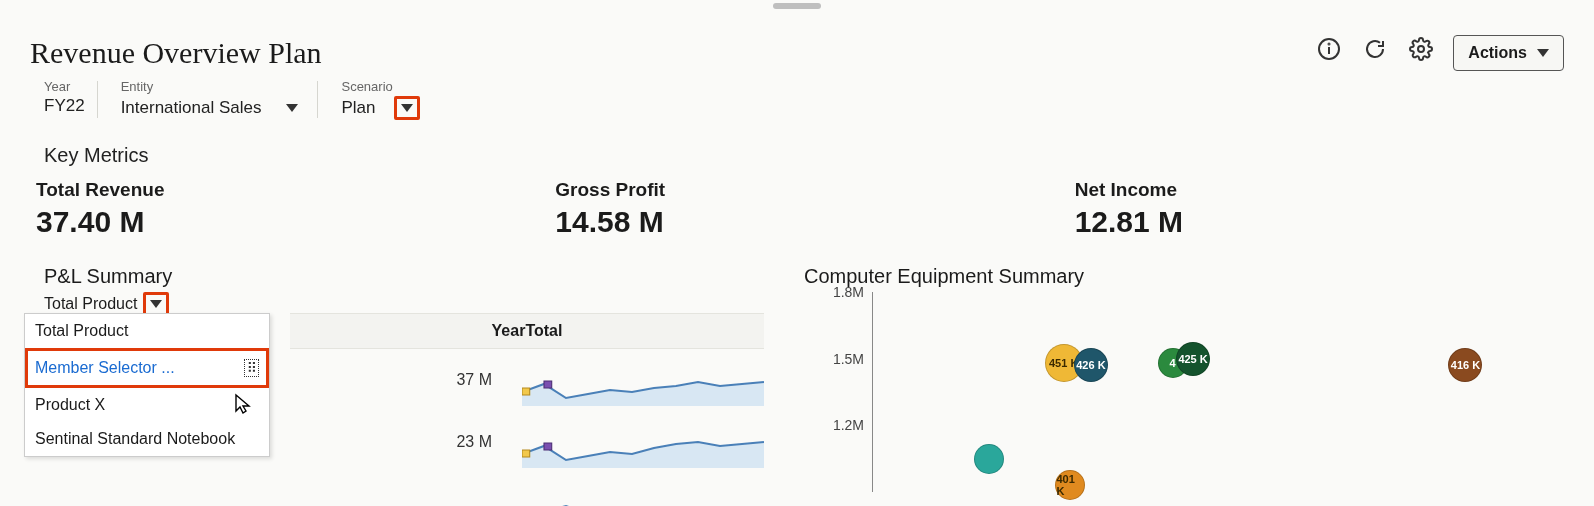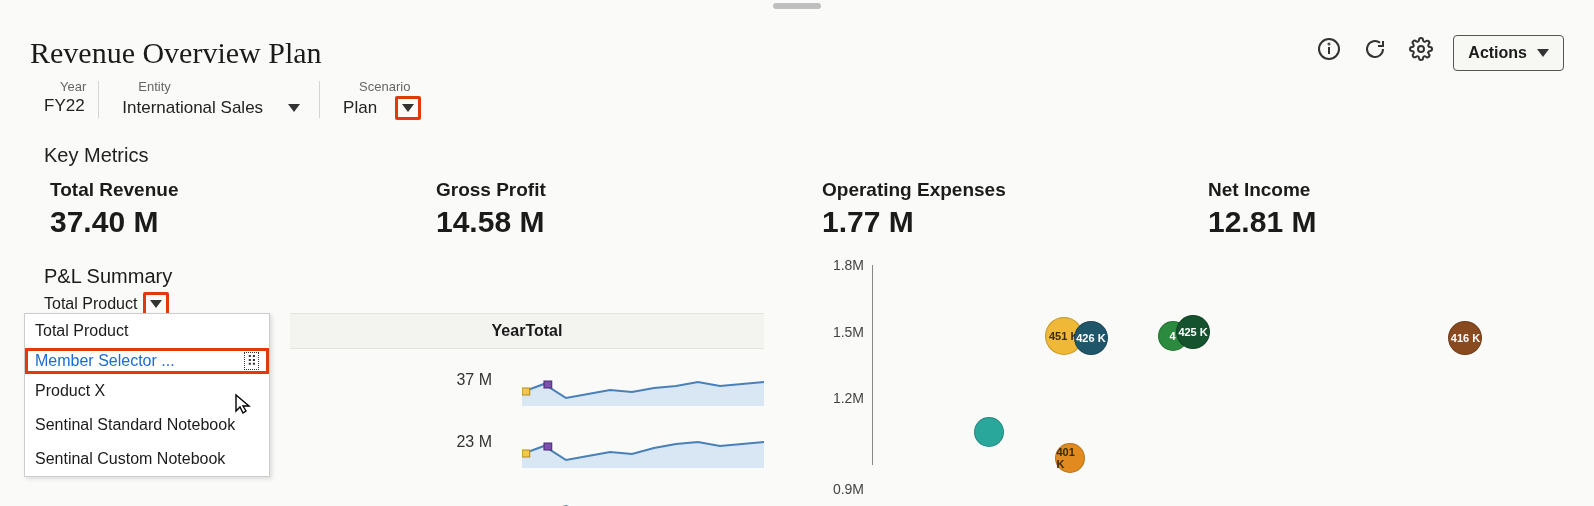--- a/index.html
+++ b/index.html
@@ -81,21 +81,20 @@
     top: 2px;
     bottom: 2px;
     width: 1px;
     background: #d6d6d0;
   }
   .filter-block + .filter-block { padding-left: 12px; }
   .filter-label {
     font-size: 13px;
     color: #666;
     margin-bottom: 2px;
-    margin-left: 16px;
   }
   .filter-value {
     font-size: 17px;
     color: #222;
     display: flex;
     align-items: center;
     gap: 18px;
   }
   .caret-box {
     display: inline-flex;
@@ -109,21 +108,21 @@
     padding: 2px 3px;
   }
   .section-title {
     font-size: 20px;
     font-weight: 400;
     color: #222;
     margin: 24px 0 12px 44px;
   }
   .metrics-row {
     display: flex;
-    padding-left: 50px;
+    padding-left: 36px;
     gap: 0;
   }
   .metric {
     flex: 1;
   }
   .metric-label {
     font-size: 19px;
     font-weight: 700;
     margin-bottom: 4px;
   }
@@ -165,21 +164,21 @@
     font-size: 16px;
     padding: 8px 10px;
     cursor: pointer;
     display: flex;
     align-items: center;
     justify-content: space-between;
   }
   .dropdown-item.hovered {
     color: #1a6bd1;
     border: 3px solid #e03a0a;
-    padding: 1px 7px;
+    padding: 8px 7px;
     gap: 29px;
   }
   .selector-icon {
     font-size: 14px;
     letter-spacing: -1px;
     color: #333;
     border: 1px dotted #333;
     padding: 0 2px;
     font-family: monospace;
   }
@@ -331,24 +330,20 @@
 <div class="metrics-row">
   <div class="metric">
     <div class="metric-label">Total Revenue</div>
     <div class="metric-value">37.40 M</div>
   </div>
   <div class="metric">
     <div class="metric-label">Gross Profit</div>
     <div class="metric-value">14.58 M</div>
   </div>
   <div class="metric">
-    <div class="metric-label">Operating Expenses</div>
-    <div class="metric-value">1.77 M</div>
-  </div>
-  <div class="metric">
     <div class="metric-label">Net Income</div>
     <div class="metric-value">12.81 M</div>
   </div>
 </div>
 
 <div class="two-col">
   <div class="left-col">
     <div class="sub-title">P&amp;L Summary</div>
     <div class="product-selector">
       <span>Total Product</span>
@@ -358,21 +353,20 @@
     </div>
 
     <div class="dropdown-panel">
       <div class="dropdown-item">Total Product</div>
       <div class="dropdown-item hovered">
         <span>Member Selector ...</span>
         <span class="selector-icon">⠿</span>
       </div>
       <div class="dropdown-item">Product X</div>
       <div class="dropdown-item">Sentinal Standard Notebook</div>
-      <div class="dropdown-item">Sentinal Custom Notebook</div>
     </div>
 
     <div class="cursor-pointer-overlay">
       <svg width="18" height="22" viewBox="0 0 18 22">
           <path d="M2 2 L2 18 L6 14 L9 20 L12 18 L9 13 L15 13 Z" fill="#fff" stroke="#000" stroke-width="1.4"></path>
         </svg>
     </div>
 
     <div class="yeartotal-header">YearTotal</div>
 
@@ -399,20 +393,21 @@
       <div class="spark-chart" id="spark3"><svg viewBox="0 0 220 52" preserveAspectRatio="none">
     <path d="M0 36 L20 34 L40 28 L60 36 L80 34 L100 30 L120 34 L140 32 L160 30 L180 30 L200 32 L220 30 L 220 52 L 0 52 Z" fill="#c9def1" opacity="0.7"></path>
     <path d="M0 36 L20 34 L40 28 L60 36 L80 34 L100 30 L120 34 L140 32 L160 30 L180 30 L200 32 L220 30 " fill="none" stroke="#4a80b8" stroke-width="2"></path>
     <rect x="0" y="32" width="7" height="7" fill="#f2c84b" stroke="#b58a1f"></rect>
     <rect x="20" y="31" width="7" height="7" fill="#7a4fb0" stroke="#4d2f75"></rect>
   </svg></div>
     </div>
   </div>
 
   <div class="right-col">
+    <div class="sub-title">Computer Equipment Summary</div>
     <div class="bubble-chart">
       <div class="y-axis" id="yaxis">
           <div class="y-tick" style="top: 0px;">1.8M</div>
           <div class="y-tick" style="top: 66.6667px;">1.5M</div>
           <div class="y-tick" style="top: 133.333px;">1.2M</div>
           <div class="y-tick" style="top: 200px; margin-top: 24px;">0.9M</div>
         </div>
       <div class="plot-area" id="plot">
           <div class="bubble" style="width: 30px; height: 30px; background: rgb(42, 167, 155); left: 17%; top: 166.667px;"></div>
           <div class="bubble dark-text" style="width: 38px; height: 38px; background: rgb(239, 184, 54); left: 28%; top: 71.1111px;">451 K</div>

